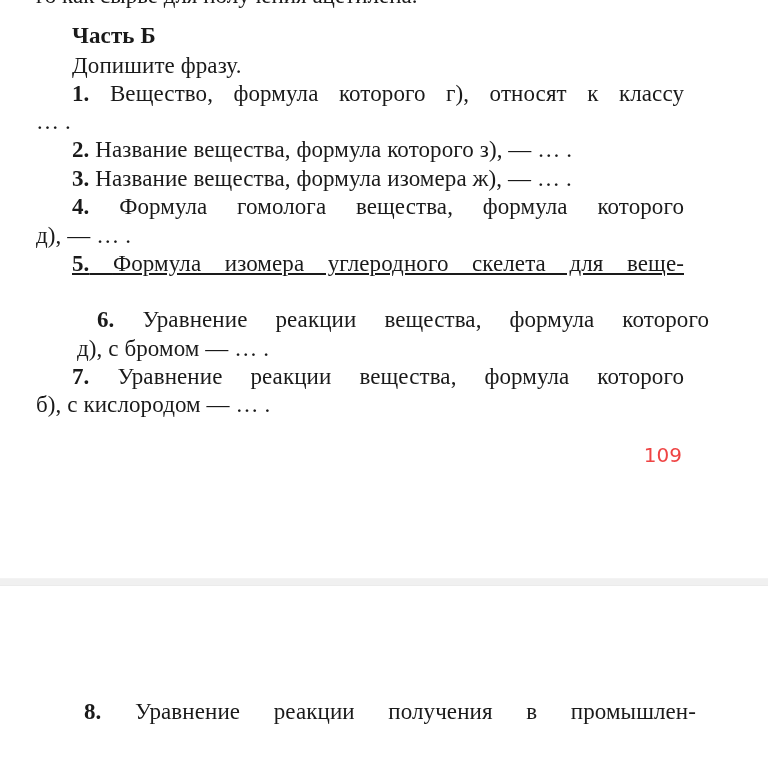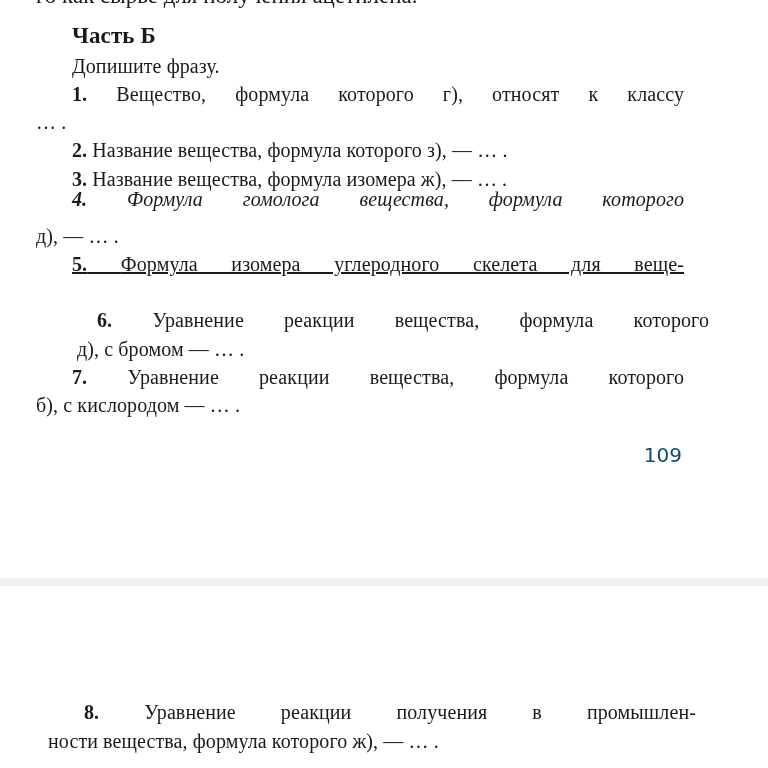--- a/index.html
+++ b/index.html
@@ -30,38 +30,38 @@
       width: 768px;
       height: 8px;
       background: #f0f0f0;
       border-top: 1px solid #f3f3f3;
       border-bottom: 1px solid #ebebeb;
       box-sizing: border-box;
     }
     .line {
       position: absolute;
       white-space: nowrap;
-      font-size: 20px;
+      font-size: 23px;
       line-height: 28px;
       letter-spacing: 0.1px;
     }
     .indent { left: 72px; }
     .flush  { left: 36px; }
     .justify {
       text-align: justify;
       text-align-last: justify;
       white-space: normal;
     }
     .num { font-weight: bold; }
     .heading { font-weight: bold; font-size: 23px; }
     .page-number {
       position: absolute;
       font-family: "DejaVu Sans", "Liberation Sans", sans-serif;
       font-size: 20px;
-      color: #0c4a6e;
+      color: #ef4444;
       right: 86px;
       top: 441px;
       line-height: 28px;
     }
     .cut-line {
       position: absolute;
       left: 36px;
       top: -18px;
       font-size: 23px;
       line-height: 28px;
@@ -86,21 +86,21 @@
   <div class="line indent" style="top:136px;">
     <span class="num">2.</span>
     <span>Название вещества, формула которого з), — … .</span>
   </div>
 
   <div class="line indent" style="top:165px;">
     <span class="num">3.</span>
     <span>Название вещества, формула изомера ж), — … .</span>
   </div>
 
-  <div class="line indent justify" style="top:185px; width:612px;font-style:italic;">
+  <div class="line indent justify" style="top:193px; width:612px;">
     <span class="num">4.</span>
     <span>Формула гомолога вещества, формула которого</span>
   </div>
   <div class="line flush" style="top:222px;">д), — … .</div>
 
   <div class="line indent justify" style="top:250px; width:612px;text-decoration:underline;">
     <span class="num">5.</span>
     <span>Формула изомера углеродного скелета для веще-</span>
   </div>
 
@@ -120,14 +120,13 @@
 </div>
 
 <div class="separator"></div>
 
 <div class="page page-bottom">
 
   <div class="line justify" style="left:84px; top:112px; width:612px;">
     <span class="num">8.</span>
     <span>Уравнение реакции получения в промышлен-</span>
   </div>
-  <div class="line" style="left:48px; top:141px;">ности вещества, формула которого ж), — … .</div>
 </div>
 
 </body></html>

